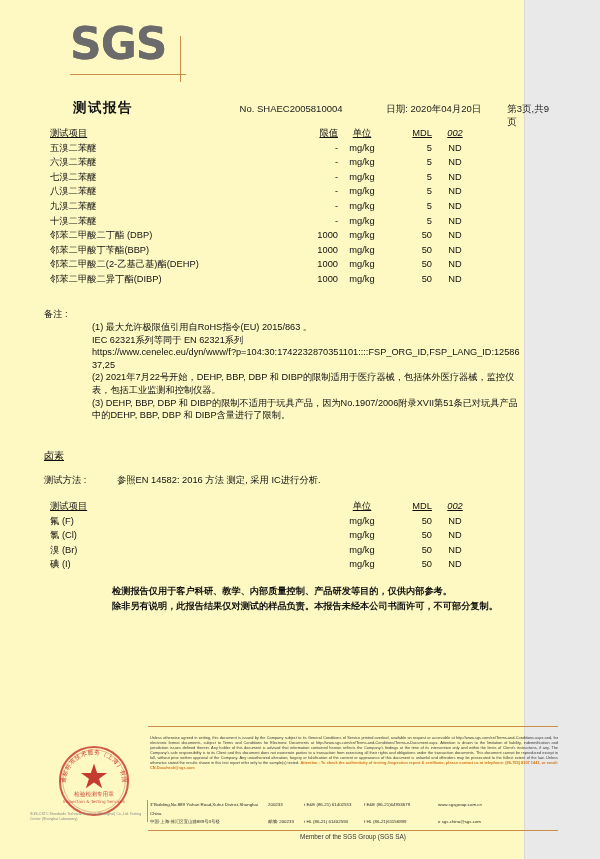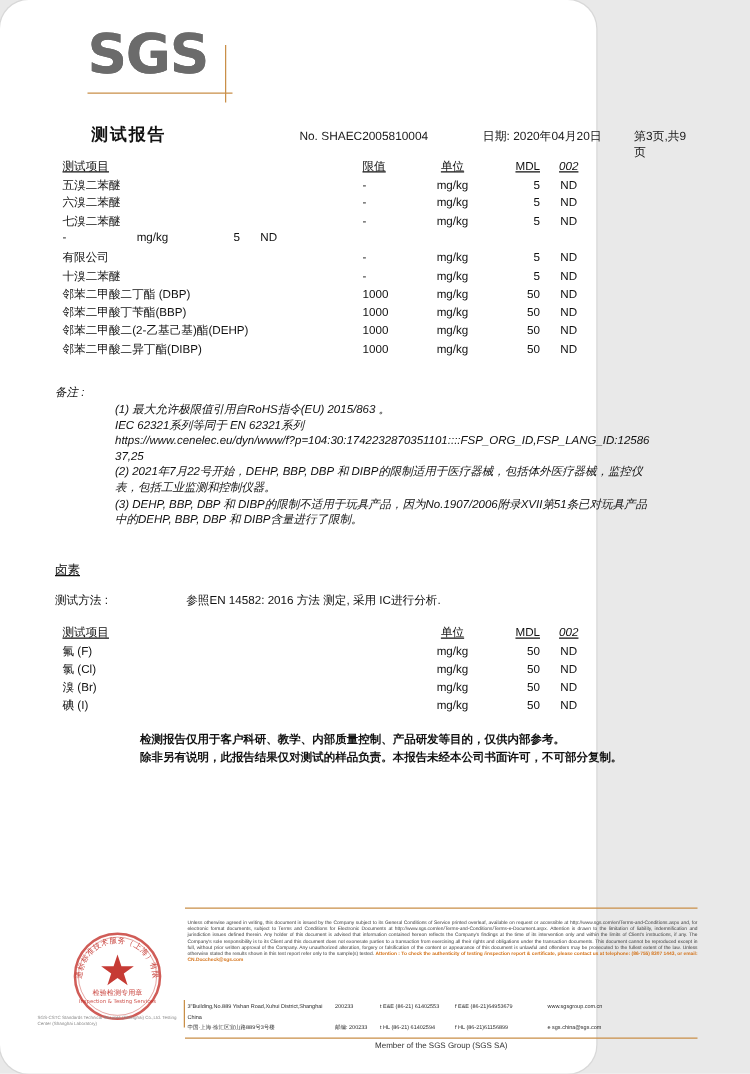--- a/index.html
+++ b/index.html
@@ -5,24 +5,23 @@
   * { box-sizing: border-box; }
   html, body { margin: 0; padding: 0; }
   body {
     width: 600px; height: 859px;
     background: #e9e9e9;
     font-family: "Liberation Sans", sans-serif;
     overflow: hidden;
   }
   .page {
     position: relative;
-    width: 477px; height: 859px;
-    background: #ffffff;
+    width: 524px; height: 859px;
+    background: #fef9c3;
     box-shadow: 0 0 0 1px #d8d8d8;
-    border-radius: 23px;
   }
 
   
   .logo-wrap { position: absolute; left: 70px; top: 22px; }
   .logo-text {
     font-family: "DejaVu Sans", sans-serif;
     font-weight: bold;
     font-size: 44px;
     letter-spacing: -1px;
     color: #6e6e6e;
@@ -54,21 +53,21 @@
   }
   .doc-no { font-size: 9.5px; color: #1a1a1a; width: 148px; }
   .doc-date { font-size: 9.5px; color: #1a1a1a; width: 122px; }
   .doc-page { font-size: 9.5px; color: #1a1a1a; }
 
   
   .tbl { position: absolute; left: 50px; width: 514px; font-size: 9.3px; color: #111; }
   .trow { display: flex; align-items: baseline; height: 14.6px; }
   .thead .c { text-decoration: underline; font-weight: normal; }
   .c-item   { width: 240px; text-align: left; }
-  .c-limit  { width: 48px; text-align: left; }
+  .c-limit  { width: 48px; text-align: right; }
   .c-unit   { width: 48px; text-align: center; }
   .c-mdl    { width: 46px; text-align: right; }
   .c-res    { width: 46px; text-align: center; }
   .thead .c-item { }
   .ital { font-style: italic; }
 
   
   .c-item2  { width: 288px; text-align: left; }
 
   
@@ -162,27 +161,28 @@
           <div class="c c-res">ND</div>
         </div>
         <div class="trow">
           <div class="c c-item">七溴二苯醚</div>
           <div class="c c-limit">-</div>
           <div class="c c-unit">mg/kg</div>
           <div class="c c-mdl">5</div>
           <div class="c c-res">ND</div>
         </div>
         <div class="trow">
-          <div class="c c-limit">-</div>
-          <div class="c c-unit">mg/kg</div>
-          <div class="c c-mdl">5</div>
-          <div class="c c-res">ND</div>
-        </div>
-        <div class="trow">
-          <div class="c c-item">有限公司</div>
+          <div class="c c-item">八溴二苯醚</div>
+          <div class="c c-limit">-</div>
+          <div class="c c-unit">mg/kg</div>
+          <div class="c c-mdl">5</div>
+          <div class="c c-res">ND</div>
+        </div>
+        <div class="trow">
+          <div class="c c-item">九溴二苯醚</div>
           <div class="c c-limit">-</div>
           <div class="c c-unit">mg/kg</div>
           <div class="c c-mdl">5</div>
           <div class="c c-res">ND</div>
         </div>
         <div class="trow">
           <div class="c c-item">十溴二苯醚</div>
           <div class="c c-limit">-</div>
           <div class="c c-unit">mg/kg</div>
           <div class="c c-mdl">5</div>
@@ -212,37 +212,37 @@
         <div class="trow">
           <div class="c c-item">邻苯二甲酸二异丁酯(DIBP)</div>
           <div class="c c-limit">1000</div>
           <div class="c c-unit">mg/kg</div>
           <div class="c c-mdl">50</div>
           <div class="c c-res">ND</div>
         </div>
       </div>
   </div>
 
-  <div class="notes" style="top:308px;font-style:italic;">
+  <div class="notes" style="top:308px;">
     <div class="notes-label">备注 :</div>
     <div class="note-block" id="notesbody">
         <div class="note-line">(1) 最大允许极限值引用自RoHS指令(EU) 2015/863 。</div>
         <div class="note-line">IEC 62321系列等同于 EN 62321系列</div>
         <div class="note-line">https://www.cenelec.eu/dyn/www/f?p=104:30:1742232870351101::::FSP_ORG_ID,FSP_LANG_ID:12586</div>
         <div class="note-line">37,25</div>
         <div class="note-line">(2) 2021年7月22号开始，DEHP, BBP, DBP 和 DIBP的限制适用于医疗器械，包括体外医疗器械，监控仪</div>
         <div class="note-line">表，包括工业监测和控制仪器。</div>
         <div class="note-line">(3) DEHP, BBP, DBP 和 DIBP的限制不适用于玩具产品，因为No.1907/2006附录XVII第51条已对玩具产品</div>
         <div class="note-line">中的DEHP, BBP, DBP 和 DIBP含量进行了限制。</div>
       </div>
   </div>
 
   <div class="sec-head" style="top:449px;">卤素</div>
 
-  <div class="method-row" style="top:474px;gap:32px;">
+  <div class="method-row" style="top:474px;">
     <div class="method-label">测试方法 :</div>
     <div>参照EN 14582: 2016 方法 测定, 采用 IC进行分析.</div>
   </div>
 
   <div class="tbl" style="top:500px;">
     <div class="trow thead">
       <div class="c c-item2">测试项目</div>
       <div class="c c-unit">单位</div>
       <div class="c c-mdl">MDL</div>
       <div class="c c-res ital">002</div>

